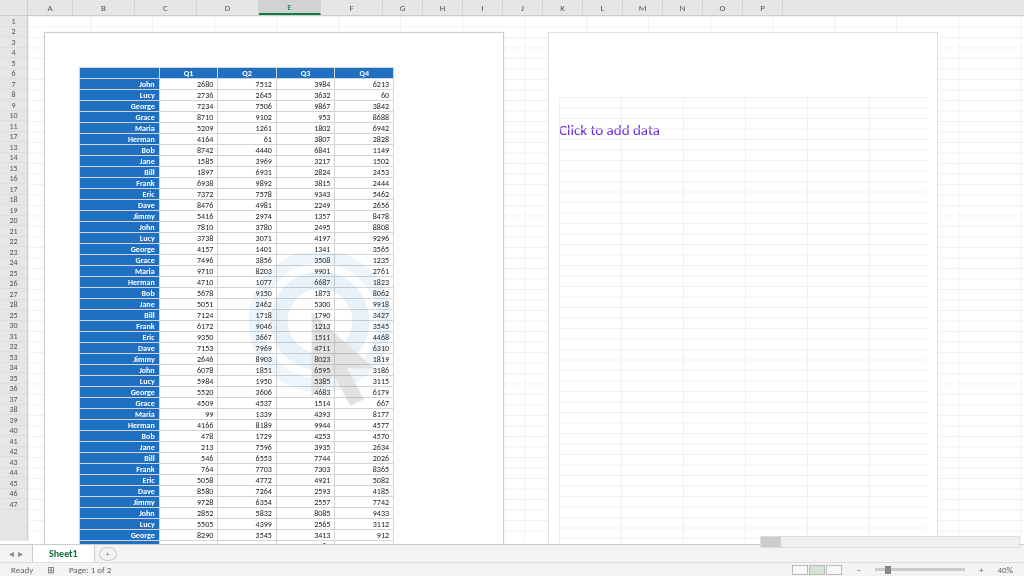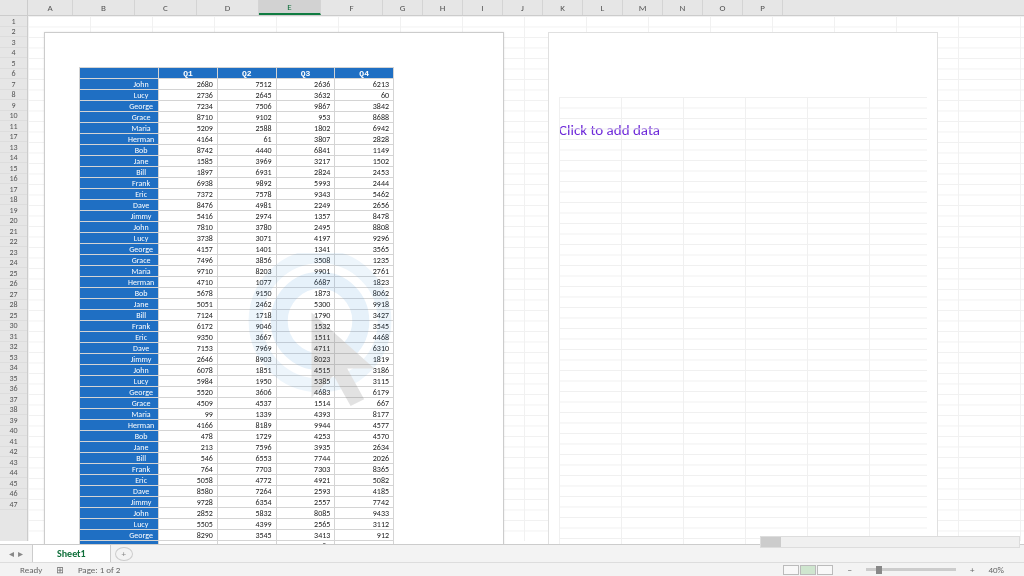--- a/index.html
+++ b/index.html
@@ -62,52 +62,52 @@
   }
   
   
   .datatable {
     position: absolute; top: 34px; left: 34px; width: 315px;
     font-size: 8px;
     border-collapse: collapse;
   }
   .datatable th {
     background: #1f6fc3; color: #fff; font-weight: bold; height: 11px;
-    border: 1px solid #d4d4d4; text-align: center; padding: 0 2px; font-family: Liberation Mono, monospace;
+    border: 1px solid #d4d4d4; text-align: center; padding: 0 2px;
   }
   .datatable th.namecol { width: 50px; }
   .datatable th.qcol { width: 65px; }
   .datatable td {
     border: 1px solid #d4d4d4; height: 10.5px; padding: 0 4px;
   }
-  .datatable td.name { background: #1f6fc3; color: #fff; font-weight: normal; text-align: center; padding-left: 48px; }
+  .datatable td.name { background: #1f6fc3; color: #fff; font-weight: bold; text-align: right; padding-left: 48px; }
   .datatable td.val { text-align: right; color: #222; }
   
   
   .watermark {
     position: absolute; top: 220px; left: 190px; width: 170px; height: 170px;
     opacity: 0.18; pointer-events: none;
   }
   .watermark svg { width: 100%; height: 100%; }
   
   
   .sheet-tabs {
     position: absolute; bottom: 14px; left: 0; right: 0; height: 18px;
     background: #f3f3f3; border-top: 1px solid #ccc; display: flex; align-items: center;
     font-size: 10px;
   }
   .tab-nav { width: 32px; display: flex; justify-content: center; gap: 4px; color: #888; }
-  .tab { padding: 2px 24px; background: #fff; border: 1px solid #ccc; border-bottom: 2px solid #107c41; color: #0e6e3a; font-weight: 600; }
+  .tab { padding: 2px 16px; background: #fff; border: 1px solid #ccc; border-bottom: 2px solid #107c41; color: #0e6e3a; font-weight: 600; }
   .tab-add { width: 18px; height: 14px; border: 1px solid #ccc; border-radius: 50%; display: flex; align-items: center; justify-content: center; margin-left: 4px; color: #888; font-size: 9px; }
   
   
   .status {
     position: absolute; bottom: 0; left: 0; right: 0; height: 14px;
     background: #f3f3f3; border-top: 1px solid #ddd;
-    font-size: 9px; color: #666; display: flex; align-items: center; padding: 0 20px; gap: 14px;
+    font-size: 9px; color: #666; display: flex; align-items: center; padding: 0 11px; gap: 14px;
   }
   .status .spacer { flex: 1; }
   .view-btns { display: flex; gap: 1px; }
   .view-btn { width: 16px; height: 10px; border: 1px solid #bbb; background: #f8f8f8; }
   .view-btn.active { background: #cfe6cf; }
   .zoom-slider { width: 90px; height: 3px; background: #ccc; display: flex; align-items: center; }
   .zoom-slider .thumb { width: 6px; height: 8px; background: #888; margin-left: 10px; }
   
   
   .hscroll {
@@ -202,21 +202,21 @@
               <th class="qcol">Q2</th>
               <th class="qcol">Q3</th>
               <th class="qcol">Q4</th>
             </tr>
           </thead>
         <tbody>
             <tr>
               <td class="name">John</td>
               <td class="val">2680</td>
               <td class="val">7512</td>
-              <td class="val">2636</td>
+              <td class="val">3984</td>
               <td class="val">6213</td>
             </tr>
             <tr>
               <td class="name">Lucy</td>
               <td class="val">2736</td>
               <td class="val">2645</td>
               <td class="val">3632</td>
               <td class="val">60</td>
             </tr>
             <tr>
@@ -229,21 +229,21 @@
             <tr>
               <td class="name">Grace</td>
               <td class="val">8710</td>
               <td class="val">9102</td>
               <td class="val">953</td>
               <td class="val">8688</td>
             </tr>
             <tr>
               <td class="name">Maria</td>
               <td class="val">5209</td>
-              <td class="val">2588</td>
+              <td class="val">1261</td>
               <td class="val">1802</td>
               <td class="val">6942</td>
             </tr>
             <tr>
               <td class="name">Herman</td>
               <td class="val">4164</td>
               <td class="val">61</td>
               <td class="val">3807</td>
               <td class="val">2828</td>
             </tr>
@@ -265,21 +265,21 @@
               <td class="name">Bill</td>
               <td class="val">1897</td>
               <td class="val">6931</td>
               <td class="val">2824</td>
               <td class="val">2453</td>
             </tr>
             <tr>
               <td class="name">Frank</td>
               <td class="val">6938</td>
               <td class="val">9892</td>
-              <td class="val">5993</td>
+              <td class="val">3815</td>
               <td class="val">2444</td>
             </tr>
             <tr>
               <td class="name">Eric</td>
               <td class="val">7372</td>
               <td class="val">7578</td>
               <td class="val">9343</td>
               <td class="val">5462</td>
             </tr>
             <tr>
@@ -356,21 +356,21 @@
               <td class="name">Bill</td>
               <td class="val">7124</td>
               <td class="val">1718</td>
               <td class="val">1790</td>
               <td class="val">3427</td>
             </tr>
             <tr>
               <td class="name">Frank</td>
               <td class="val">6172</td>
               <td class="val">9046</td>
-              <td class="val">1532</td>
+              <td class="val">1213</td>
               <td class="val">3545</td>
             </tr>
             <tr>
               <td class="name">Eric</td>
               <td class="val">9350</td>
               <td class="val">3667</td>
               <td class="val">1511</td>
               <td class="val">4468</td>
             </tr>
             <tr>
@@ -384,21 +384,21 @@
               <td class="name">Jimmy</td>
               <td class="val">2646</td>
               <td class="val">8903</td>
               <td class="val">8023</td>
               <td class="val">1819</td>
             </tr>
             <tr>
               <td class="name">John</td>
               <td class="val">6078</td>
               <td class="val">1851</td>
-              <td class="val">4515</td>
+              <td class="val">6595</td>
               <td class="val">3186</td>
             </tr>
             <tr>
               <td class="name">Lucy</td>
               <td class="val">5984</td>
               <td class="val">1950</td>
               <td class="val">5385</td>
               <td class="val">3115</td>
             </tr>
             <tr>

